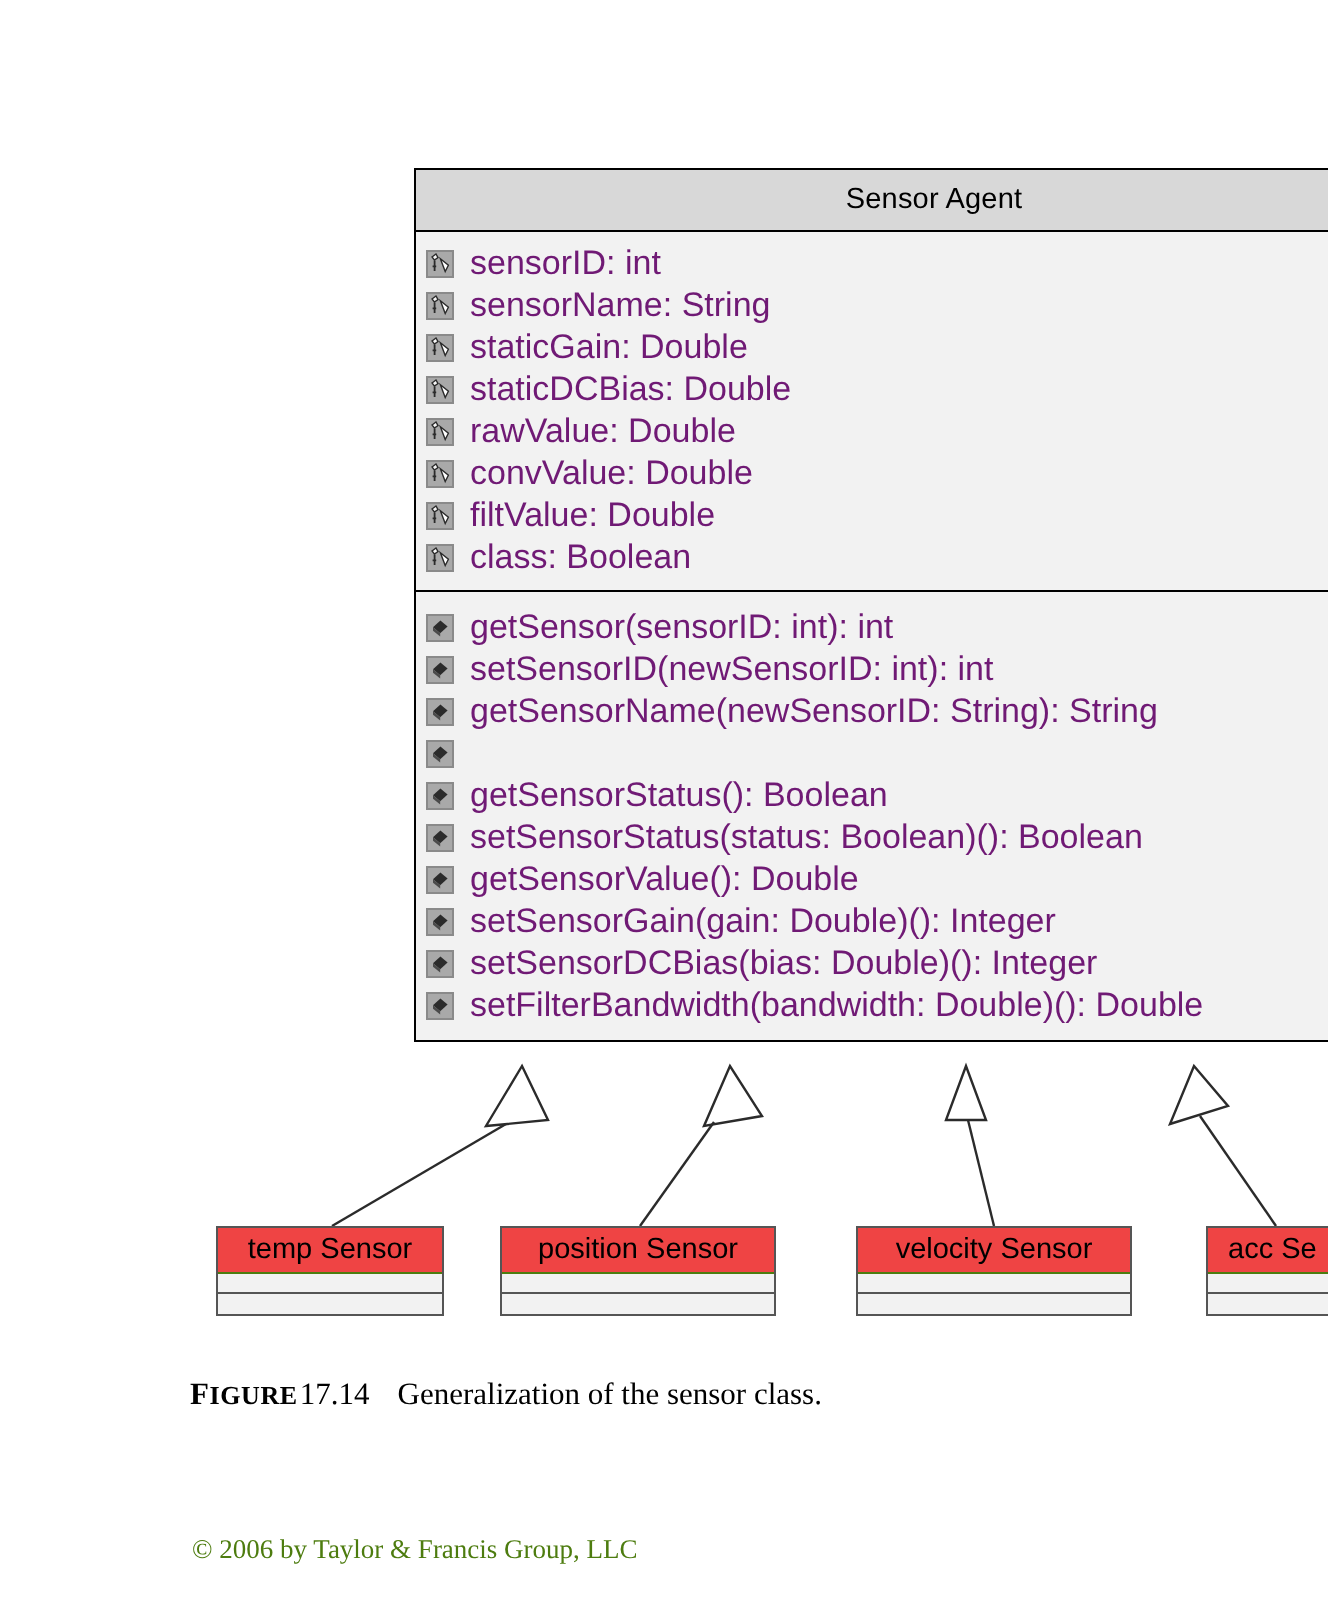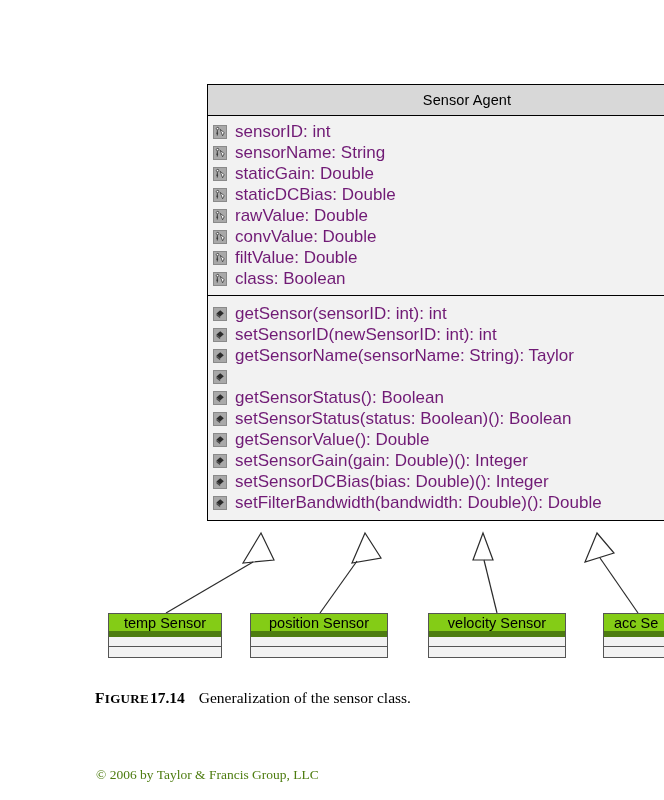--- a/index.html
+++ b/index.html
@@ -96,22 +96,22 @@
   
   .subclass {
     position: absolute;
     border: 1px solid #555555;
     background: #f2f2f2;
     box-sizing: border-box;
     height: 45px;
   }
   .sub-name {
     height: 23px;
-    background: #84cc16;
-    border-bottom: 6px solid #4d7c0f;
+    background: #ef4444;
+    border-bottom: 1px solid #4d7c0f;
     display: flex;
     align-items: center;
     justify-content: center;
     font-size: 14.5px;
     color: #000000;
     box-sizing: border-box;
     white-space: nowrap;
     overflow: hidden;
   }
   .sub-slot {
@@ -144,21 +144,21 @@
   .caption .fig-word {
     font-weight: bold;
     font-size: 13px;
     letter-spacing: .3px;
     margin-top: 40px;
   }
   .caption .fig-word .cap {
     font-size: 15.5px;
   }
   .caption .fig-num {
-    font-weight: bold;
+    font-weight: normal;
     font-size: 15.5px;
     margin-left: 1px;
   }
   .caption .fig-text {
     margin-left: 14px;
   }
   .copyright {
     position: absolute;
     left: 96px;
     top: 767px;
@@ -281,21 +281,21 @@
         </span>
         <span class="member-label">setSensorID(newSensorID: int): int</span>
       </div>
       <div class="member">
         <span class="icon-op">
           <svg width="12" height="12" viewBox="0 0 12 12">
               <path d="M2.5 5.6 L6.2 2.2 L9.8 5.2 L6.1 8.6 Z" fill="#2b2b2b"></path>
               <path d="M2.5 5.6 L2.5 7.4 L6.1 10.2 L6.1 8.6 Z" fill="#4a4a4a"></path>
             </svg>
         </span>
-        <span class="member-label">getSensorName(sensorName: String): Taylor</span>
+        <span class="member-label">getSensorName(newSensorID: String): String</span>
       </div>
       <div class="member">
         <span class="icon-op">
           <svg width="12" height="12" viewBox="0 0 12 12">
               <path d="M2.5 5.6 L6.2 2.2 L9.8 5.2 L6.1 8.6 Z" fill="#2b2b2b"></path>
               <path d="M2.5 5.6 L2.5 7.4 L6.1 10.2 L6.1 8.6 Z" fill="#4a4a4a"></path>
             </svg>
         </span>
       </div>
       <div class="member">

